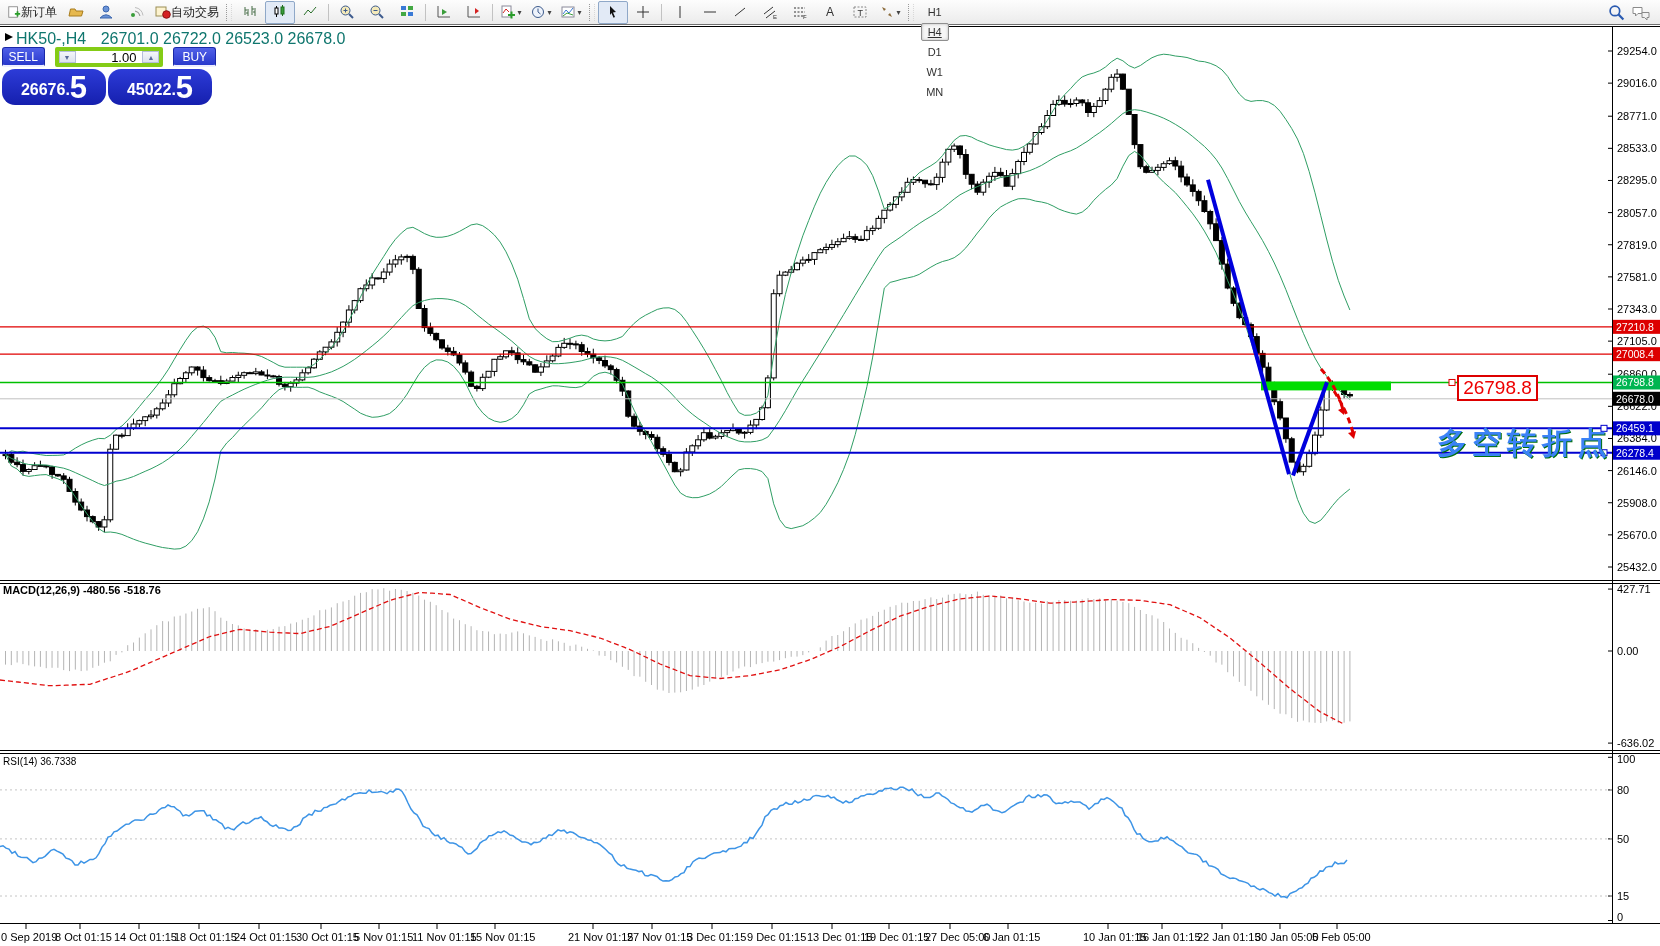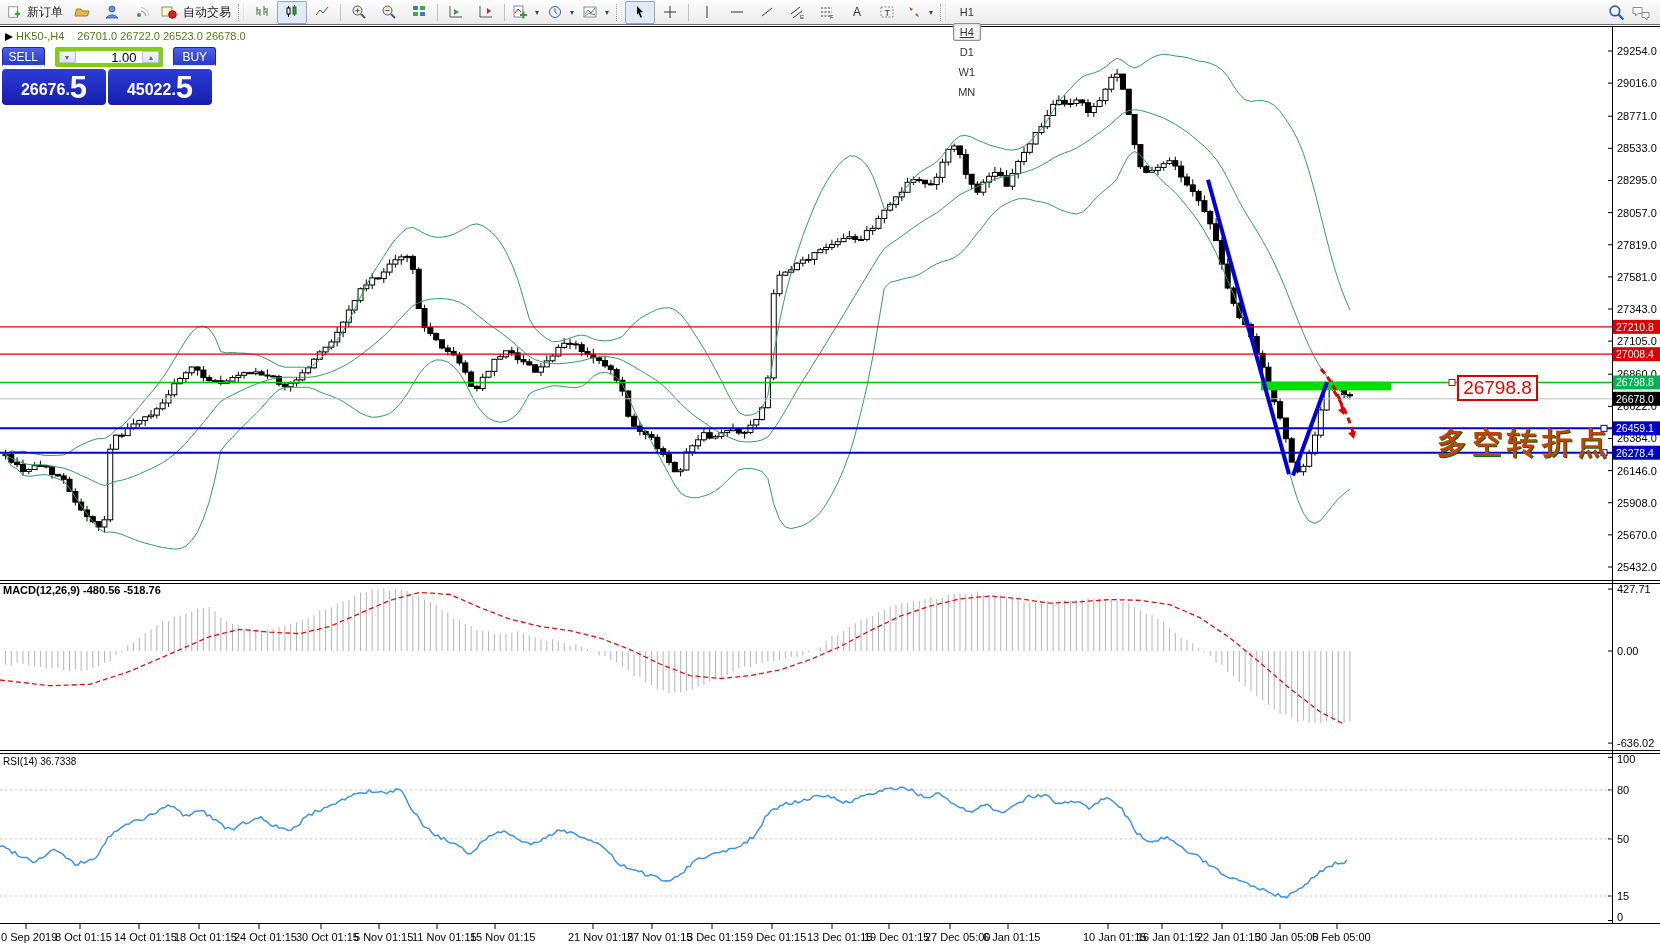--- a/index.html
+++ b/index.html
@@ -2,53 +2,53 @@
 <html><head>
 <meta charset="utf-8">
 <style>
   html,body{margin:0;padding:0;width:1660px;height:946px;background:#fff;overflow:hidden;
     font-family:"Liberation Sans","DejaVu Sans",sans-serif;}
   
   .toolbar{position:absolute;top:0;left:0;width:1660px;height:25px;box-sizing:border-box;
     background:linear-gradient(#fdfdfd,#ebebeb);border-bottom:1px solid #707070;
     display:flex;align-items:center;padding:0 3px;z-index:30;}
   .tbtn{height:21px;min-width:22px;display:flex;align-items:center;justify-content:center;
-    padding:0 3px;border:1px solid transparent;border-radius:2px;font-size:12px;color:#222;gap:6px;}
+    padding:0 3px;border:1px solid transparent;border-radius:2px;font-size:12px;color:#222;gap:0;}
   .tbtn.pressed{background:#e2eaf6;border-color:#8fa8c8;}
   .tbtn svg{display:block;}
   .caret{font-size:8px;color:#444;margin-left:1px;}
   .grip{width:4px;height:17px;border-left:1px dotted #9a9a9a;border-right:1px dotted #d8d8d8;margin:0 3px;}
   .sep{width:1px;height:17px;background:#c2c2c2;margin:0 3px;}
   .tf{font-size:11px;color:#333;padding:2px 6px;border:1px solid transparent;border-radius:2px;}
   .tf.active{background:#f6f6f6;border-color:#8f8f8f;box-shadow:inset 0 0 3px #b9b9b9;text-decoration:underline;}
   .right-icons{margin-left:auto;display:flex;align-items:center;gap:6px;padding-right:6px;}
   
   .ovl{position:absolute;z-index:5;}
-  #chart-title{top:30px;left:16px;font-size:11px;color:#4d7c0f;}
+  #chart-title{top:30px;left:16px;font-size:16px;color:#0f766e;}
   #chart-marker{top:33px;left:5px;width:0;height:0;border-left:8px solid #000;border-top:4px solid transparent;border-bottom:4px solid transparent;}
   #indi-macd{top:584px;left:3px;font-size:11px;color:#000;font-weight:bold;}
   #indi-rsi{top:756px;left:3px;font-size:10px;color:#000;}
   
   #trade-panel{top:47px;left:2px;width:214px;z-index:6;}
   .tp-row1{display:flex;gap:10px;height:20px;}
   .tp-btn{width:45px;background:linear-gradient(#5060e8,#2838cc);border:1px solid #1a28a8;border-bottom:2px solid #eef;
     border-radius:3px;color:#fff;font-size:12px;display:flex;align-items:center;justify-content:center;}
   .tp-spin{width:112px;background:#fff;border:4px solid #84cc16;border-radius:2px;display:flex;align-items:stretch;}
   .tp-step{width:15px;background:linear-gradient(#f4f6fa,#dde3ef);border:1px solid #b5bedb;color:#5a6a9a;
     font-size:7px;display:flex;align-items:center;justify-content:center;}
   .tp-val{flex:1;font-size:13px;color:#000;display:flex;align-items:center;justify-content:flex-end;padding-right:6px;}
   .tp-row2{display:flex;gap:2px;margin-top:2px;height:36px;}
-  .tp-price{width:104px;box-sizing:border-box;background:linear-gradient(#2d3cd8,#151fae);border-radius:4px;
+  .tp-price{width:104px;box-sizing:border-box;background:linear-gradient(#2d3cd8,#151fae);border-radius:13px;
     color:#fff;display:flex;align-items:flex-end;justify-content:center;padding-bottom:2px;}
   .tp-price .small{font-size:16px;font-weight:bold;line-height:26px;}
   .tp-price .big{font-size:31px;font-weight:bold;line-height:31px;}
   
   #level-callout{top:375px;left:1457px;width:77px;height:22px;border:2px solid #dd0000;background:#fff;
     color:#ee0000;font-size:19px;line-height:22px;text-align:center;z-index:7;}
-  #cn-note{top:423px;left:1437px;font-size:30px;font-weight:bold;color:#c2410c;letter-spacing:5px;
+  #cn-note{top:423px;left:1437px;font-size:30px;font-weight:bold;color:#3b82f6;letter-spacing:5px;
     text-shadow:1px 1px 0 #00700a;z-index:7;white-space:nowrap;}
   #chart-svg{position:absolute;top:0;left:0;z-index:1;}
 </style>
 </head>
 <body>
 
 <svg id="chart-svg" width="1660" height="946">
     <defs>
       <clipPath id="clipMain">
         <rect x="0" y="28" width="1612" height="551"></rect>

